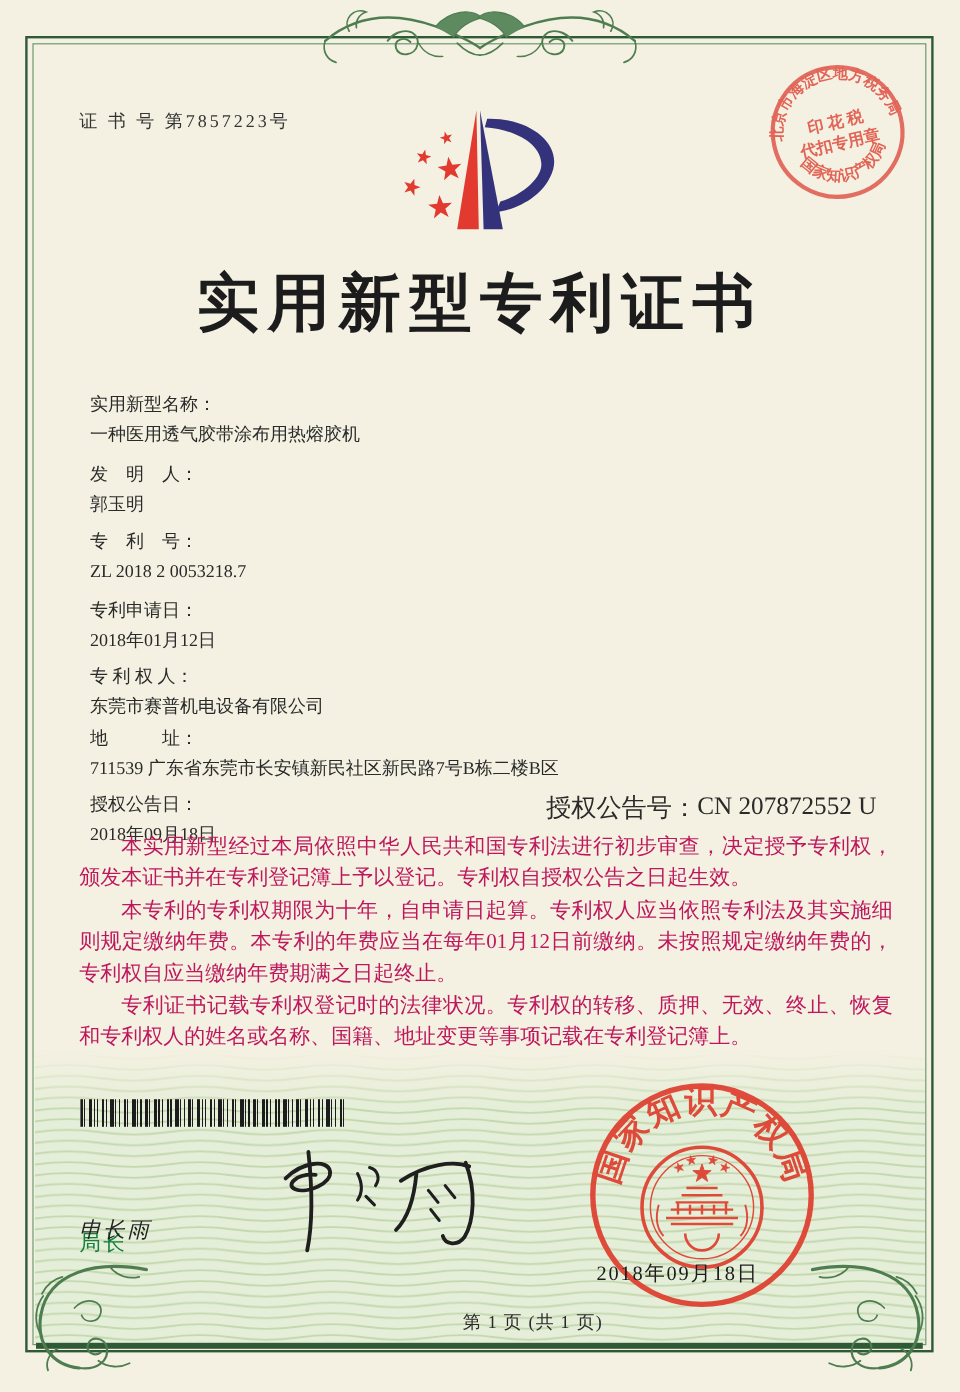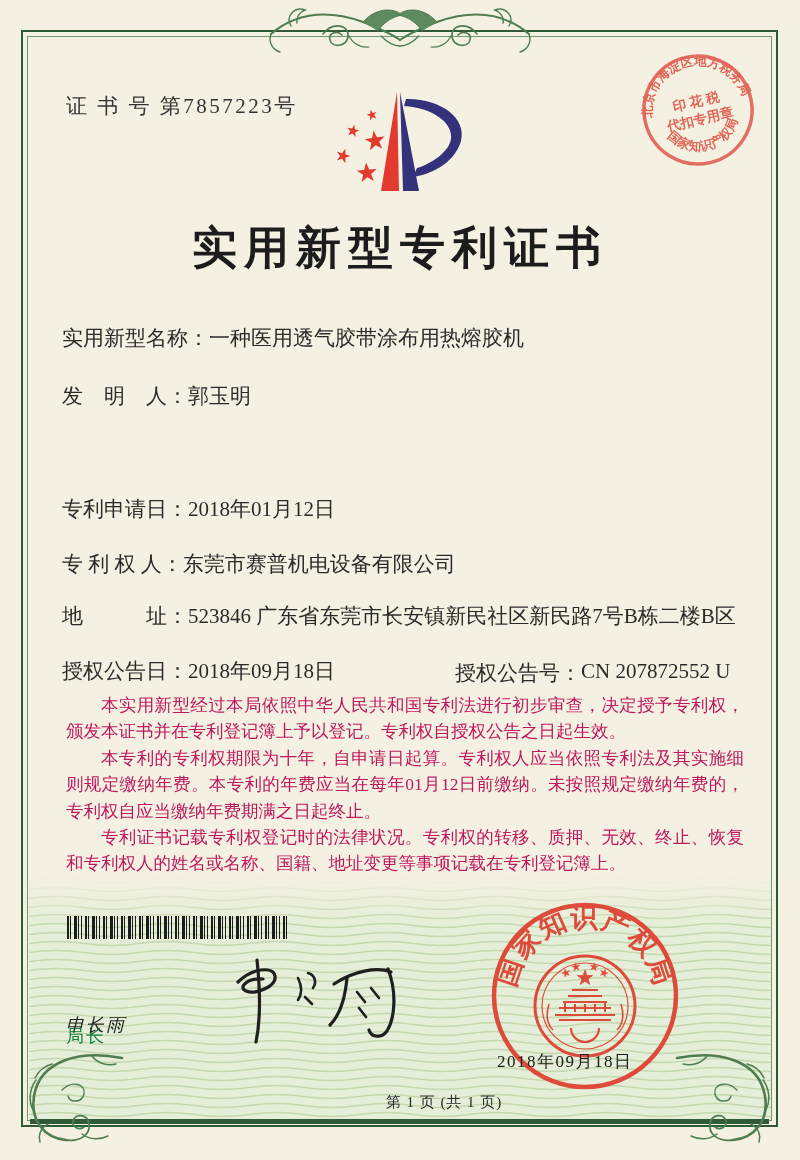--- a/index.html
+++ b/index.html
@@ -7,27 +7,27 @@
         overflow:hidden;font-family:"Liberation Serif","DejaVu Serif",serif;color:#2a2a2a;}
   
   .frame-outer{position:absolute;left:21px;top:30px;right:22px;bottom:33px;border:2px solid #2f5a36;}
   .frame-inner{position:absolute;left:27px;top:36px;right:28px;bottom:39px;border:1px solid #6e9872;}
   .frame-bottom-thick{position:absolute;left:30px;right:31px;top:1119px;height:5px;background:#2f5a36;}
   
   .wave-band{position:absolute;left:29px;top:876px;width:742px;height:245px;}
   .wave-fade{position:absolute;left:29px;top:876px;width:742px;height:48px;
              background:linear-gradient(#f4f1e2,rgba(244,241,226,0));}
   
-  .cert-no{position:absolute;left:66px;top:92px;font-size:21px;letter-spacing:2.5px;color:#333;}
+  .cert-no{position:absolute;left:66px;top:92px;font-size:15px;letter-spacing:2.5px;color:#333;}
   .logo{position:absolute;left:330px;top:84px;}
   .tax-seal{position:absolute;left:627px;top:39px;transform:rotate(-13deg);opacity:.85;}
-  .title{position:absolute;left:0;top:218px;width:100%;text-align:center;font-size:45px;
+  .title{position:absolute;left:0;top:218px;width:100%;text-align:center;font-size:52px;
          font-weight:700;letter-spacing:7px;color:#1c1c1c;}
   
-  .field{position:absolute;left:62px;width:678px;display:flex;font-size:21px;line-height:25px;}
+  .field{position:absolute;left:75px;width:678px;display:flex;font-size:15px;line-height:25px;flex-direction:column;}
   .flabel{flex:0 0 auto;white-space:pre;}
   .fvalue{flex:0 1 auto;max-width:548px;}
   .field-right{position:absolute;left:455px;display:flex;font-size:21px;}
   
   .body-text{position:absolute;left:66px;top:692px;width:678px;}
   .body-text p{margin:0;font-size:17.5px;line-height:26.4px;text-indent:2em;text-align:justify;color:#be185d;}
   
   .barcode{position:absolute;left:67px;top:916px;width:221px;height:23px;
     background:repeating-linear-gradient(90deg,
       #1c1c1c 0 2px,rgba(0,0,0,0) 2px 3px,
@@ -119,31 +119,35 @@
   <div class="title">实用新型专利证书</div>
 
   <div class="field" style="top:326px">
     <span class="flabel">实用新型名称：</span>
     <span class="fvalue">一种医用透气胶带涂布用热熔胶机</span>
   </div>
   <div class="field" style="top:384px">
     <span class="flabel">发　明　人：</span>
     <span class="fvalue">郭玉明</span>
   </div>
+  <div class="field" style="top:440px">
+    <span class="flabel">专　利　号：</span>
+    <span class="fvalue">ZL 2018 2 0053218.7</span>
+  </div>
   <div class="field" style="top:497px">
     <span class="flabel">专利申请日：</span>
     <span class="fvalue">2018年01月12日</span>
   </div>
   <div class="field" style="top:552px">
     <span class="flabel">专 利 权 人：</span>
     <span class="fvalue">东莞市赛普机电设备有限公司</span>
   </div>
   <div class="field" style="top:604px">
     <span class="flabel">地　　　址：</span>
-    <span class="fvalue">523846 广东省东莞市长安镇新民社区新民路7号B栋二楼B区</span>
+    <span class="fvalue">711539 广东省东莞市长安镇新民社区新民路7号B栋二楼B区</span>
   </div>
   <div class="field" style="top:659px">
     <span class="flabel">授权公告日：</span>
     <span class="fvalue">2018年09月18日</span>
   </div>
   <div class="field-right" style="top:659px">
     <span class="flabel">授权公告号：</span>
     <span class="fvalue">CN 207872552 U</span>
   </div>
 

